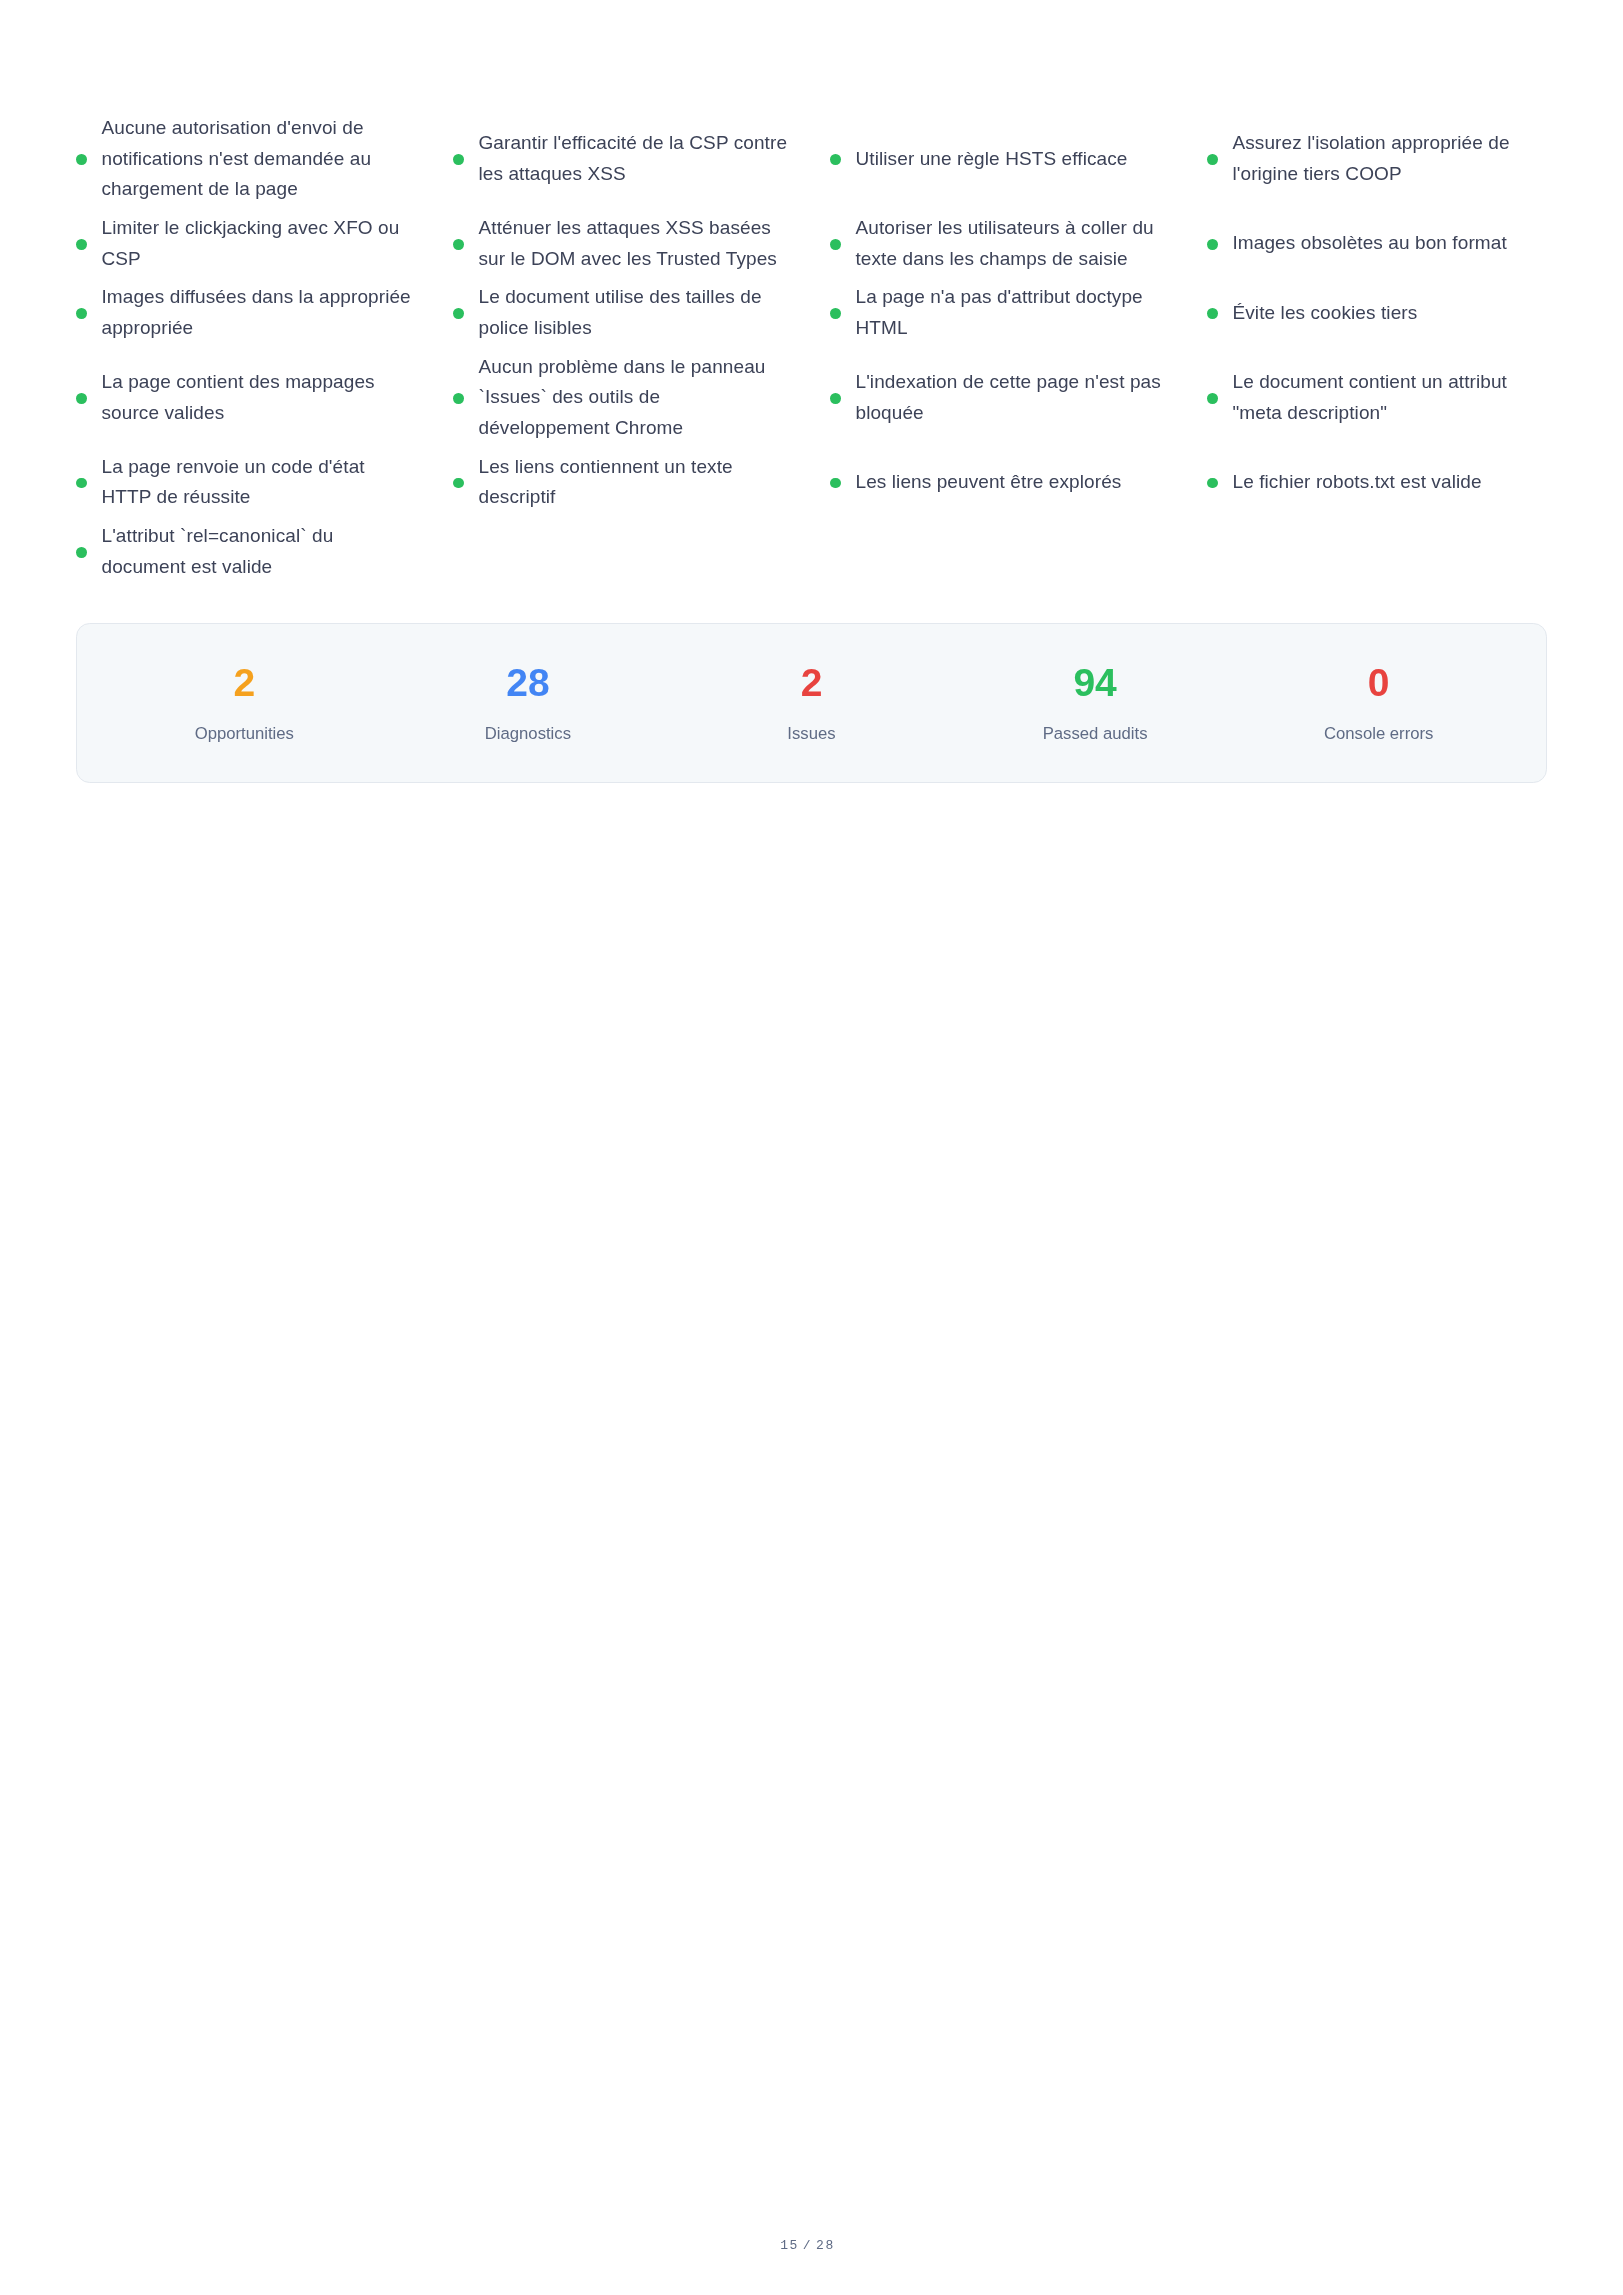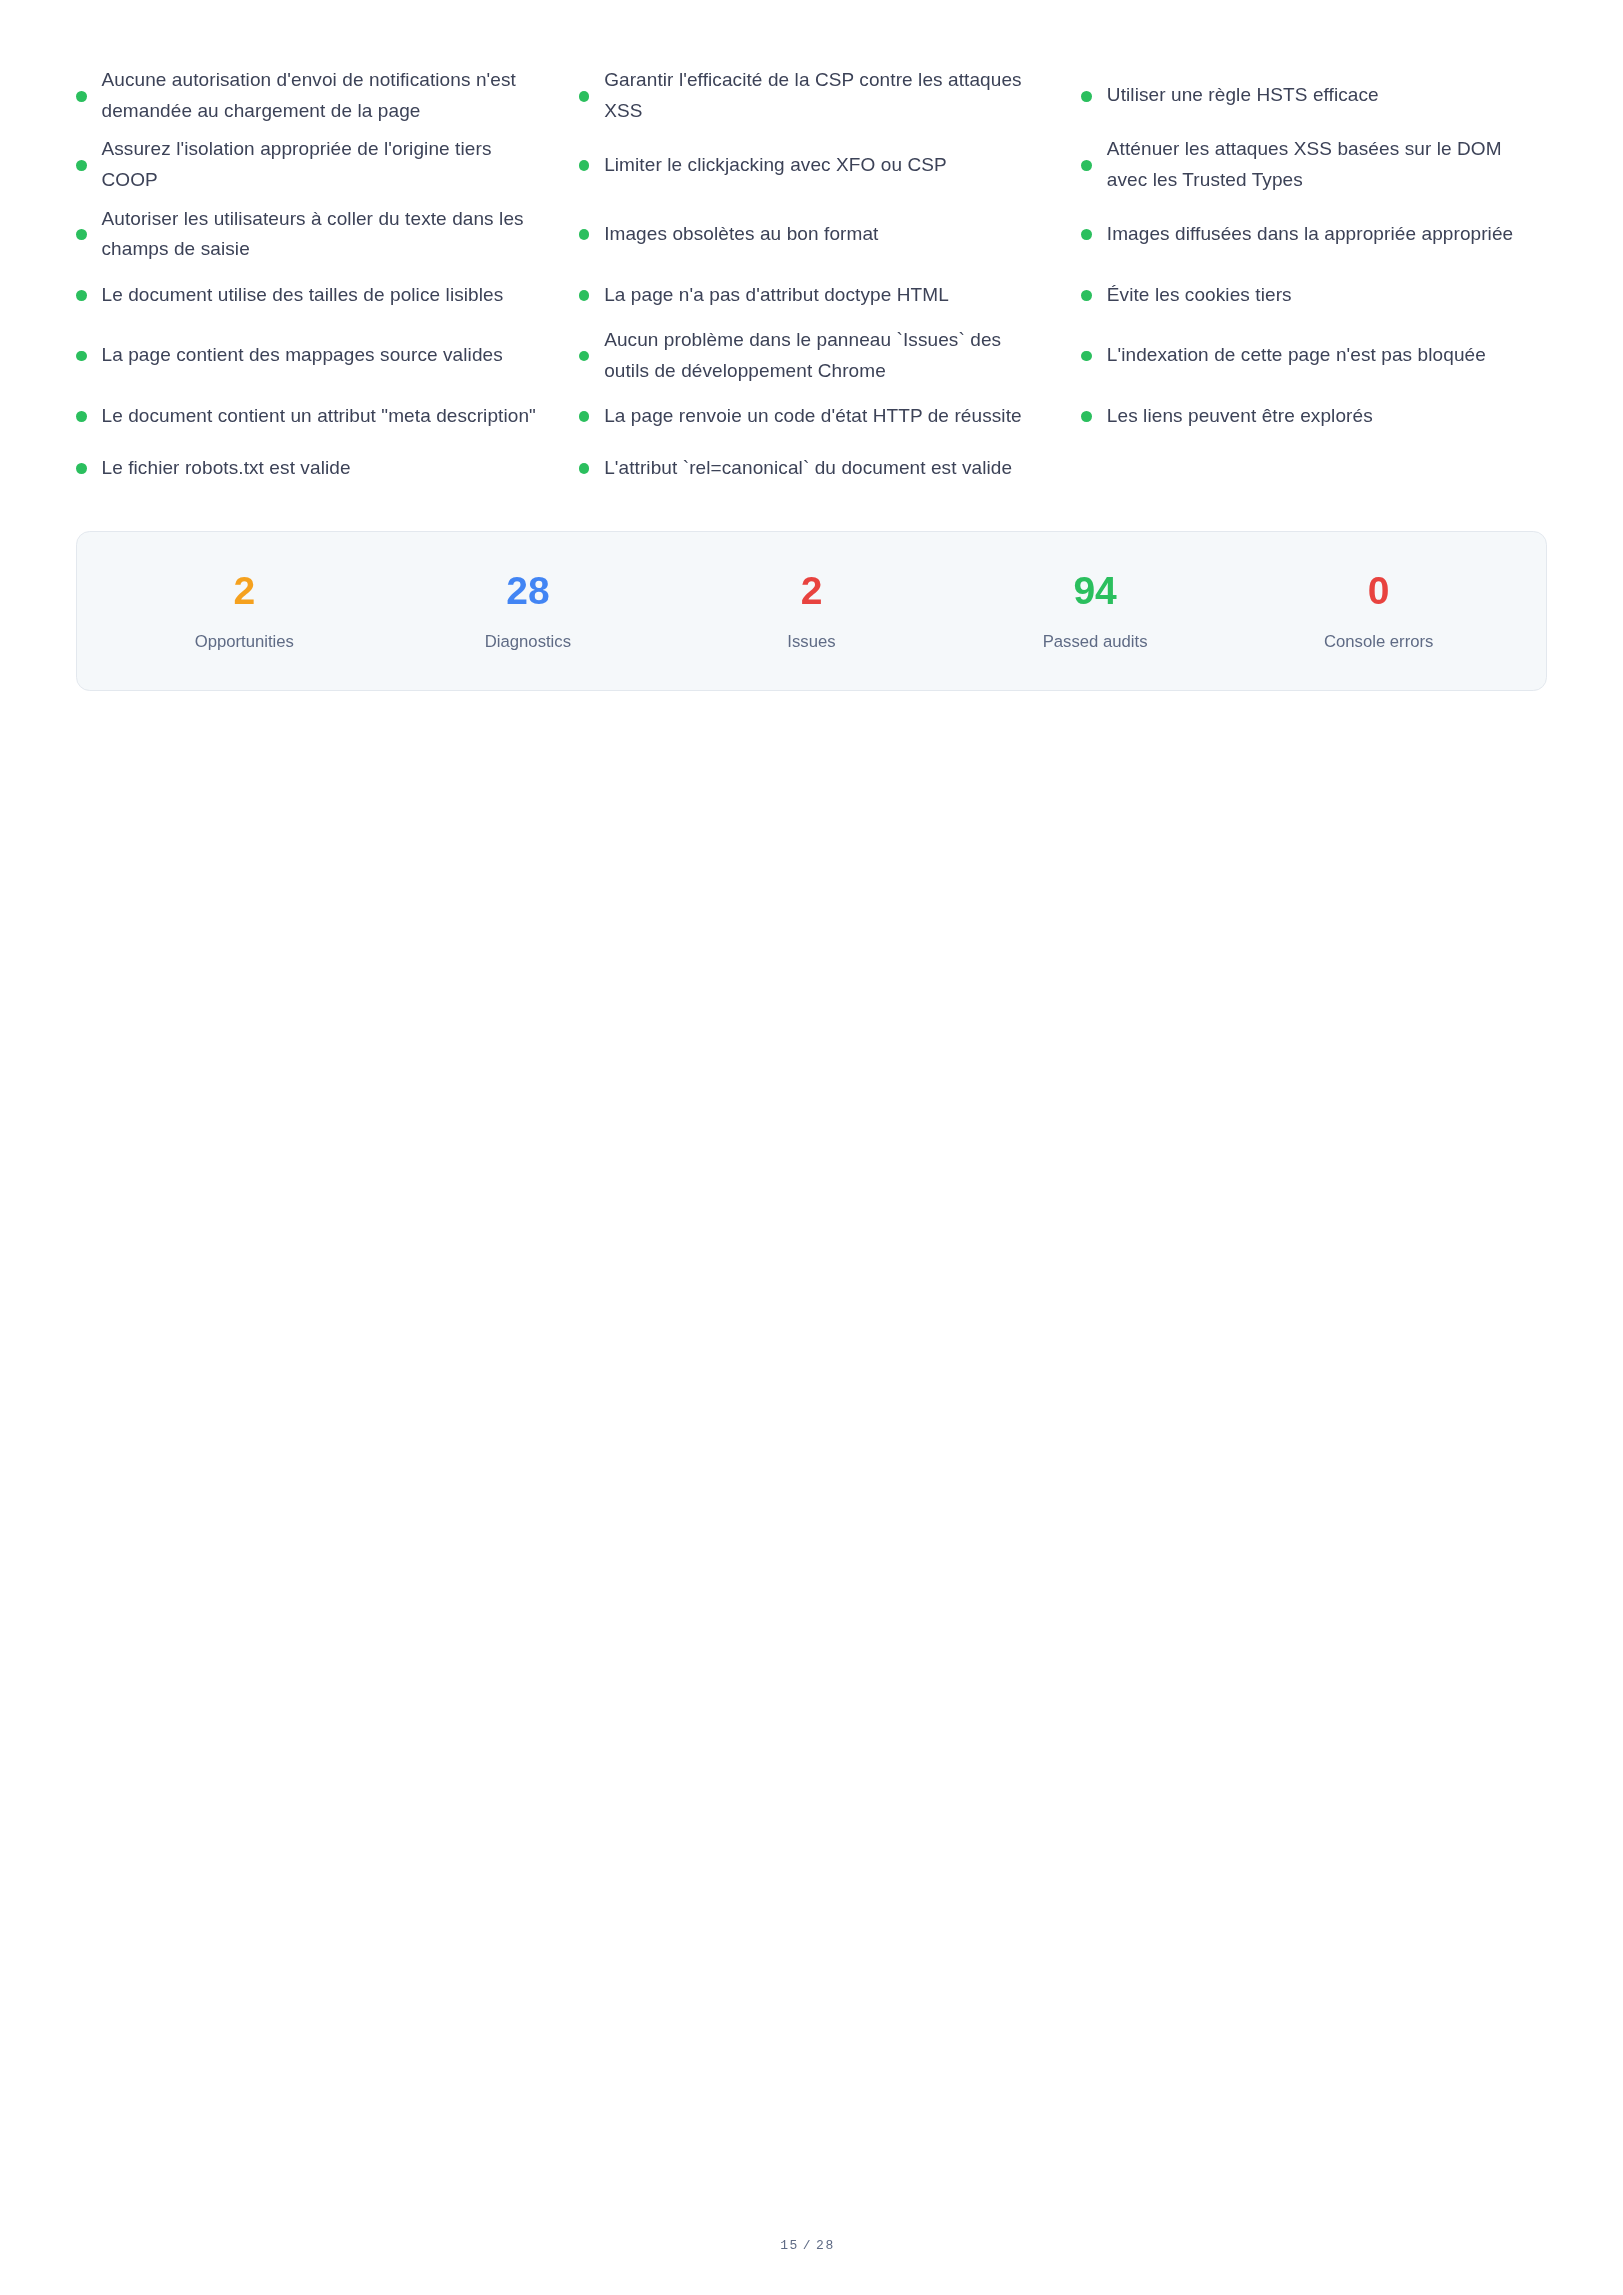--- a/index.html
+++ b/index.html
@@ -25,24 +25,25 @@
     width: 1623px;
     height: 2296px;
     box-sizing: border-box;
     padding: 61px 76px 0 76px;
     position: relative;
   }
 
   
   .audit-grid {
     display: grid;
-    grid-template-columns: 1fr 1fr 1fr;
+    grid-template-columns: 1fr 1fr 1fr 1fr;
     column-gap: 37px;
     row-gap: 0;
     align-items: stretch;
+    margin-top: 48px;
   }
 
   .audit-cell {
     display: flex;
     align-items: center;
     min-height: 52px;
     padding: 3.9px 0;
     box-sizing: border-box;
   }
 
@@ -181,20 +182,24 @@
       <div class="audit-cell">
         <span class="bullet" style="background: rgb(43, 191, 94);"></span>
         <span class="audit-text">Le document contient un attribut "meta description"</span>
       </div>
       <div class="audit-cell">
         <span class="bullet" style="background: rgb(43, 191, 94);"></span>
         <span class="audit-text">La page renvoie un code d'état HTTP de réussite</span>
       </div>
       <div class="audit-cell">
         <span class="bullet" style="background: rgb(43, 191, 94);"></span>
+        <span class="audit-text">Les liens contiennent un texte descriptif</span>
+      </div>
+      <div class="audit-cell">
+        <span class="bullet" style="background: rgb(43, 191, 94);"></span>
         <span class="audit-text">Les liens peuvent être explorés</span>
       </div>
       <div class="audit-cell">
         <span class="bullet" style="background: rgb(43, 191, 94);"></span>
         <span class="audit-text">Le fichier robots.txt est valide</span>
       </div>
       <div class="audit-cell">
         <span class="bullet" style="background: rgb(43, 191, 94);"></span>
         <span class="audit-text">L'attribut `rel=canonical` du document est valide</span>
       </div>

